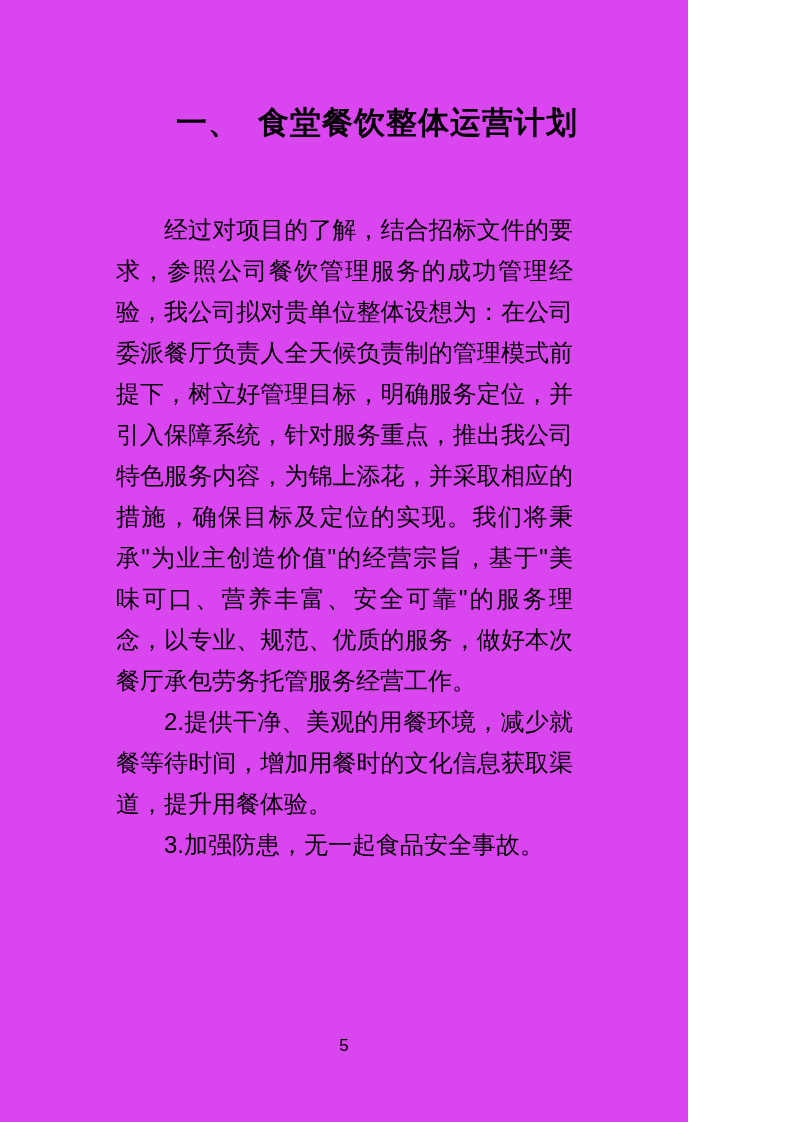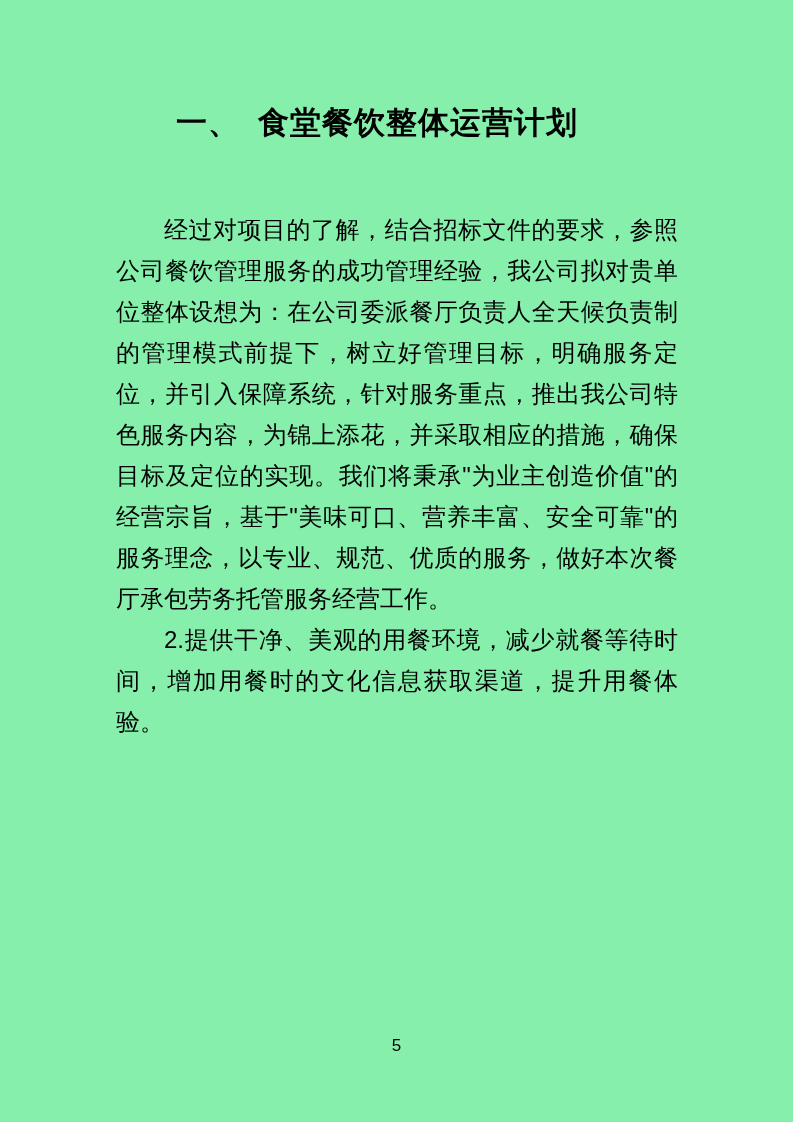--- a/index.html
+++ b/index.html
@@ -3,23 +3,23 @@
 <meta charset="utf-8">
 <style>
   * { box-sizing: border-box; }
   html, body {
     margin: 0;
     padding: 0;
     background: #ffffff;
   }
   .page {
     position: relative;
-    width: 793px;
+    width: 688px;
     height: 1122px;
-    background: #86efac;
+    background: #d946ef;
     color: #000000;
     font-family: "Liberation Sans", "DejaVu Sans", sans-serif;
     padding: 0 115px 0 116px;
     overflow: hidden;
   }
   .doc-title {
     padding-top: 104px;
     margin-left: 60px;
     font-size: 31px;
     font-weight: bold;
@@ -63,17 +63,18 @@
 <body>
 
 <div class="page">
 
   <div class="doc-title"><span>一、</span><span class="title-text">食堂餐饮整体运营计划</span></div>
 
 
   <div class="body-text">
     <p>经过对项目的了解，结合招标文件的要求，参照公司餐饮管理服务的成功管理经验，我公司拟对贵单位整体设想为：在公司委派餐厅负责人全天候负责制的管理模式前提下，树立好管理目标，明确服务定位，并引入保障系统，针对服务重点，推出我公司特色服务内容，为锦上添花，并采取相应的措施，确保目标及定位的实现。我们将秉承"为业主创造价值"的经营宗旨，基于"美味可口、营养丰富、安全可靠"的服务理念，以专业、规范、优质的服务，做好本次餐厅承包劳务托管服务经营工作。</p>
     <p>2.提供干净、美观的用餐环境，减少就餐等待时间，增加用餐时的文化信息获取渠道，提升用餐体验。</p>
+    <p>3.加强防患，无一起食品安全事故。</p>
   </div>
 
   <div class="page-number">5</div>
 
 </div>
 
 </body></html>

